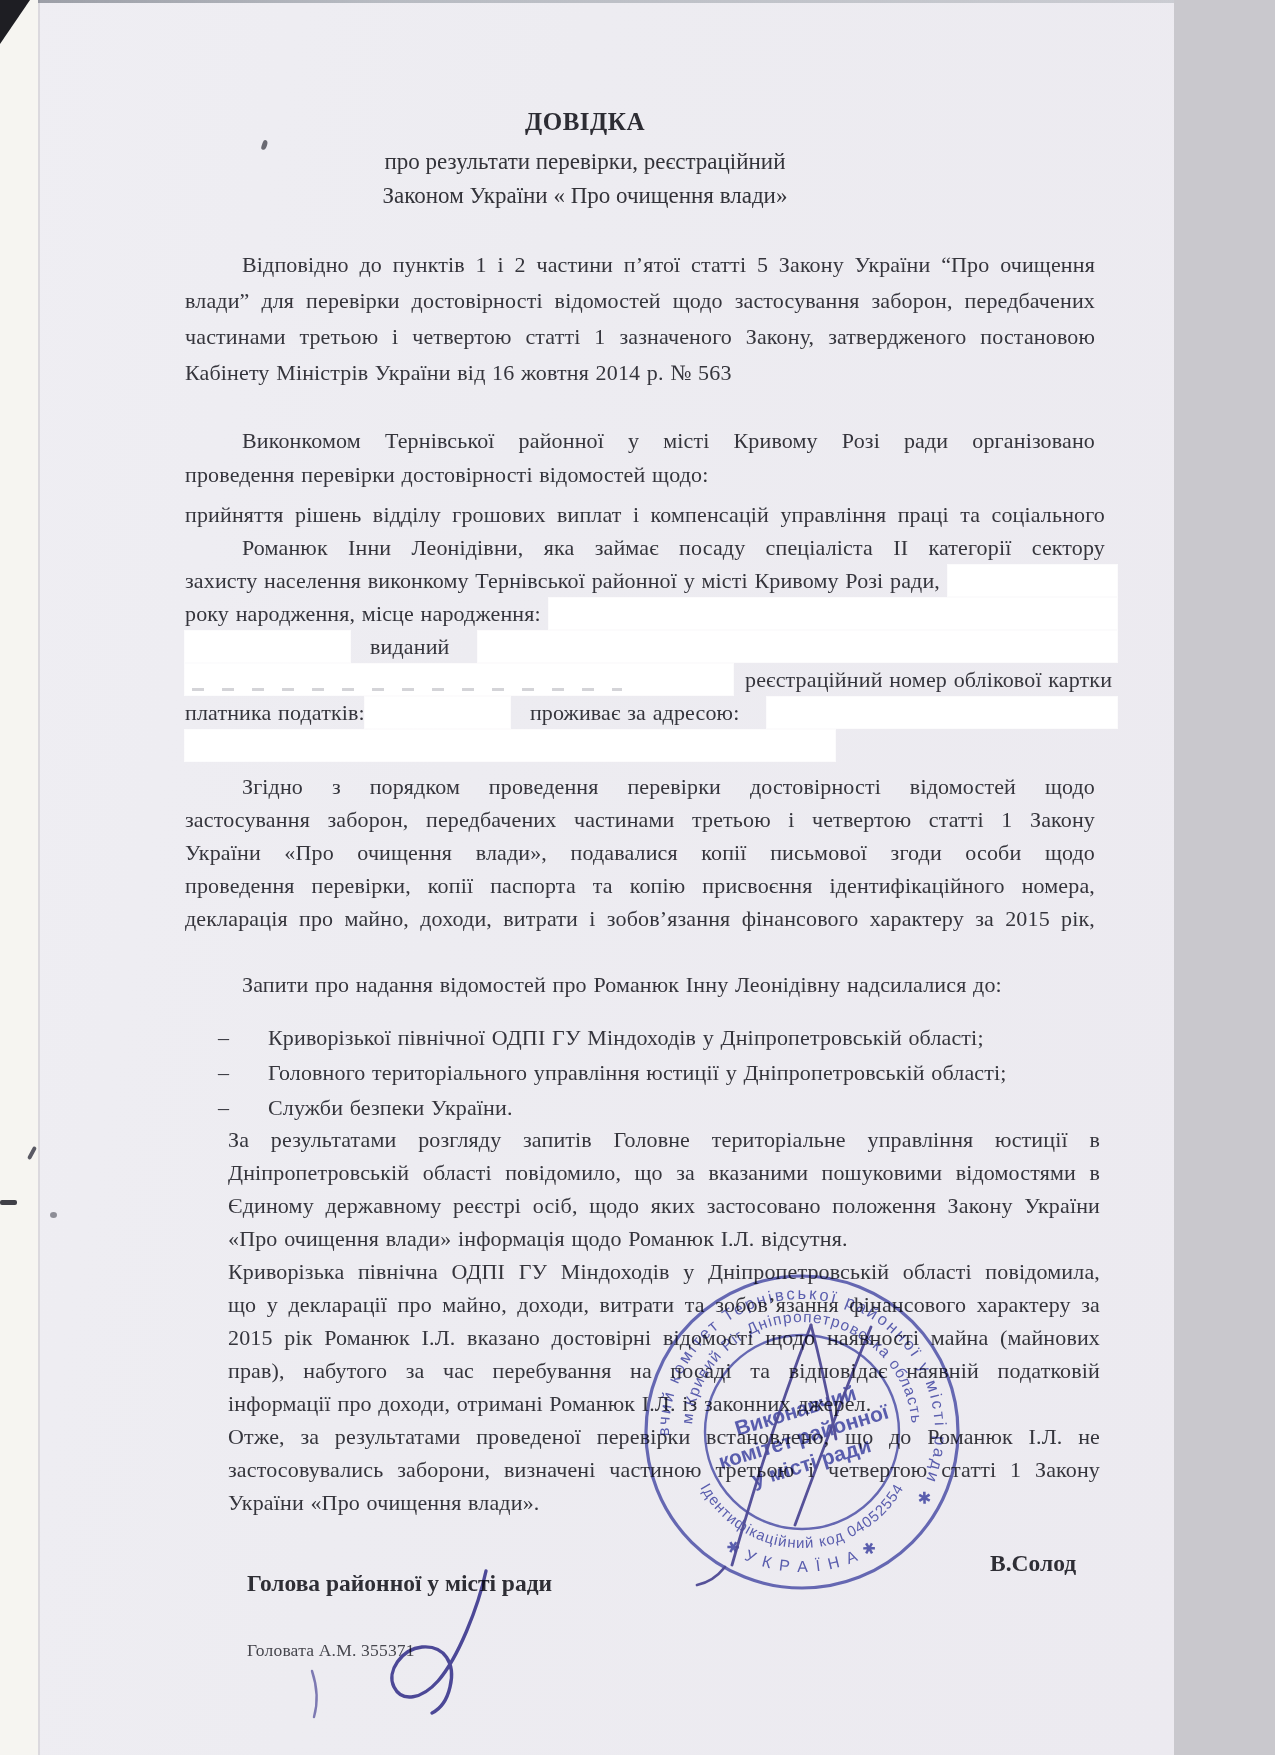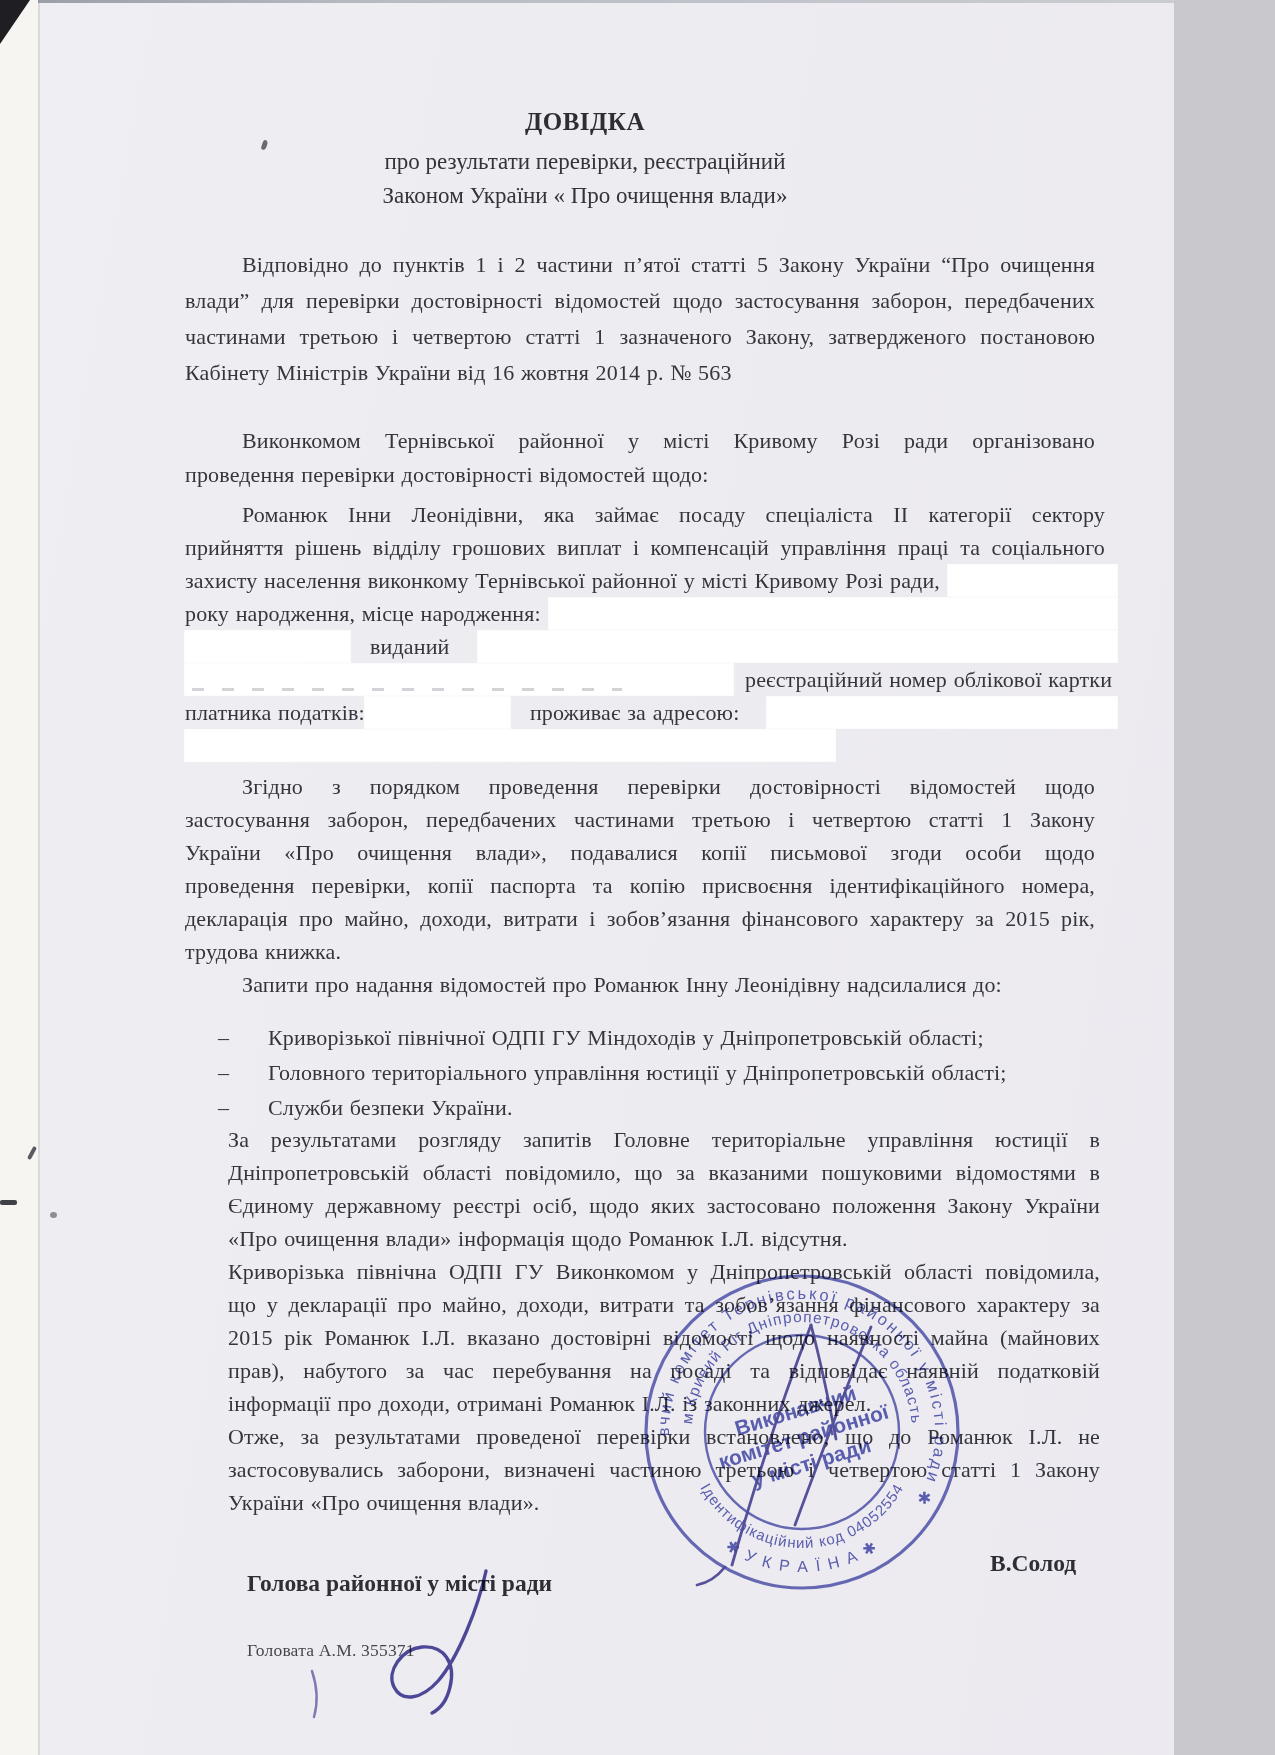--- a/index.html
+++ b/index.html
@@ -65,22 +65,22 @@
         <div class="tl just" style="height: 36px; padding-left: 57px;">Відповідно до пунктів 1 і 2 частини п’ятої статті 5 Закону України “Про очищення</div>
         <div class="tl just" style="height: 36px;">влади” для перевірки достовірності відомостей щодо застосування заборон, передбачених</div>
         <div class="tl just" style="height: 36px;">частинами третьою і четвертою статті 1 зазначеного Закону, затвердженого постановою</div>
         <div class="tl" style="height: 36px;">Кабінету Міністрів України від 16 жовтня 2014 р. № 563</div>
       </div>
       <div class="block" style="top: 424px; left: 185px; width: 910px; line-height: 34px;">
         <div class="tl just" style="height: 34px; padding-left: 57px;">Виконкомом Тернівської районної у місті Кривому Розі ради організовано</div>
         <div class="tl" style="height: 34px;">проведення перевірки достовірності відомостей щодо:</div>
       </div>
       <div class="block" style="top: 498px; left: 185px; width: 920px; line-height: 33px;">
+        <div class="tl just" style="height: 33px;">прийняття рішень відділу грошових виплат і компенсацій управління праці та соціального</div>
         <div class="tl just" style="height: 33px; padding-left: 57px;">Романюк Інни Леонідівни, яка займає посаду спеціаліста ІІ категорії сектору</div>
-        <div class="tl just" style="height: 33px;">прийняття рішень відділу грошових виплат і компенсацій управління праці та соціального</div>
         <div class="tl flexline" style="height: 33px;">
           <span class="txt">захисту населення виконкому Тернівської районної у місті Кривому Розі ради,</span>
           <span class="redact grow"></span>
         </div>
         <div class="tl flexline" style="height: 33px;">
           <span class="txt">року народження, місце народження:</span>
           <span class="redact grow"></span>
         </div>
         <div class="tl flexline" style="height: 33px;">
           <span class="redact" style="width: 165px;"></span>
@@ -100,21 +100,20 @@
         <div class="tl flexline" style="height: 33px;">
           <span class="redact" style="width: 650px;"></span>
         </div>
       </div>
       <div class="block" style="top: 770px; left: 185px; width: 910px; line-height: 33px;">
         <div class="tl just" style="height: 33px; padding-left: 57px;">Згідно з порядком проведення перевірки достовірності відомостей щодо</div>
         <div class="tl just" style="height: 33px;">застосування заборон, передбачених частинами третьою і четвертою статті 1 Закону</div>
         <div class="tl just" style="height: 33px;">України «Про очищення влади», подавалися копії письмової згоди особи щодо</div>
         <div class="tl just" style="height: 33px;">проведення перевірки, копії паспорта та копію присвоєння ідентифікаційного номера,</div>
         <div class="tl just" style="height: 33px;">декларація про майно, доходи, витрати і зобов’язання фінансового характеру за 2015 рік,</div>
-        <div class="tl" style="height: 33px;">трудова книжка.</div>
       </div>
       <div class="block" style="top: 968px; left: 185px; width: 910px; line-height: 34px;">
         <div class="tl" style="height: 34px; padding-left: 57px;">Запити про надання відомостей про Романюк Інну Леонідівну надсилалися до:</div>
       </div>
       <div class="block" style="top: 1020px; left: 218px; width: 880px; line-height: 35px;">
         <div class="tl listrow" style="height: 35px;">
           <span class="dash">–</span>
           <span class="txt">Криворізької північної ОДПІ ГУ Міндоходів у Дніпропетровській області;</span>
         </div>
         <div class="tl listrow" style="height: 35px;">
@@ -126,21 +125,21 @@
           <span class="txt">Служби безпеки України.</span>
         </div>
       </div>
       <div class="block" style="top: 1123px; left: 228px; width: 872px; line-height: 33px;">
         <div class="tl just" style="height: 33px;">За результатами розгляду запитів Головне територіальне управління юстиції в</div>
         <div class="tl just" style="height: 33px;">Дніпропетровській області повідомило, що за вказаними пошуковими відомостями в</div>
         <div class="tl just" style="height: 33px;">Єдиному державному реєстрі осіб, щодо яких застосовано положення Закону України</div>
         <div class="tl" style="height: 33px;">«Про очищення влади» інформація щодо Романюк І.Л. відсутня.</div>
       </div>
       <div class="block" style="top: 1255px; left: 228px; width: 872px; line-height: 33px;">
-        <div class="tl just" style="height: 33px;">Криворізька північна ОДПІ ГУ Виконкомом у Дніпропетровській області повідомила,</div>
+        <div class="tl just" style="height: 33px;">Криворізька північна ОДПІ ГУ Міндоходів у Дніпропетровській області повідомила,</div>
         <div class="tl just" style="height: 33px;">що у декларації про майно, доходи, витрати та зобов’язання фінансового характеру за</div>
         <div class="tl just" style="height: 33px;">2015 рік Романюк І.Л. вказано достовірні відомості щодо наявності майна (майнових</div>
         <div class="tl just" style="height: 33px;">прав), набутого за час перебування на посаді та відповідає наявній податковій</div>
         <div class="tl" style="height: 33px;">інформації про доходи, отримані Романюк І.Л. із законних джерел.</div>
       </div>
       <div class="block" style="top: 1420px; left: 228px; width: 872px; line-height: 33px;">
         <div class="tl just" style="height: 33px;">Отже, за результатами проведеної перевірки встановлено, що до Романюк І.Л. не</div>
         <div class="tl just" style="height: 33px;">застосовувались заборони, визначені частиною третьою і четвертою статті 1 Закону</div>
         <div class="tl" style="height: 33px;">України «Про очищення влади».</div>
       </div>

